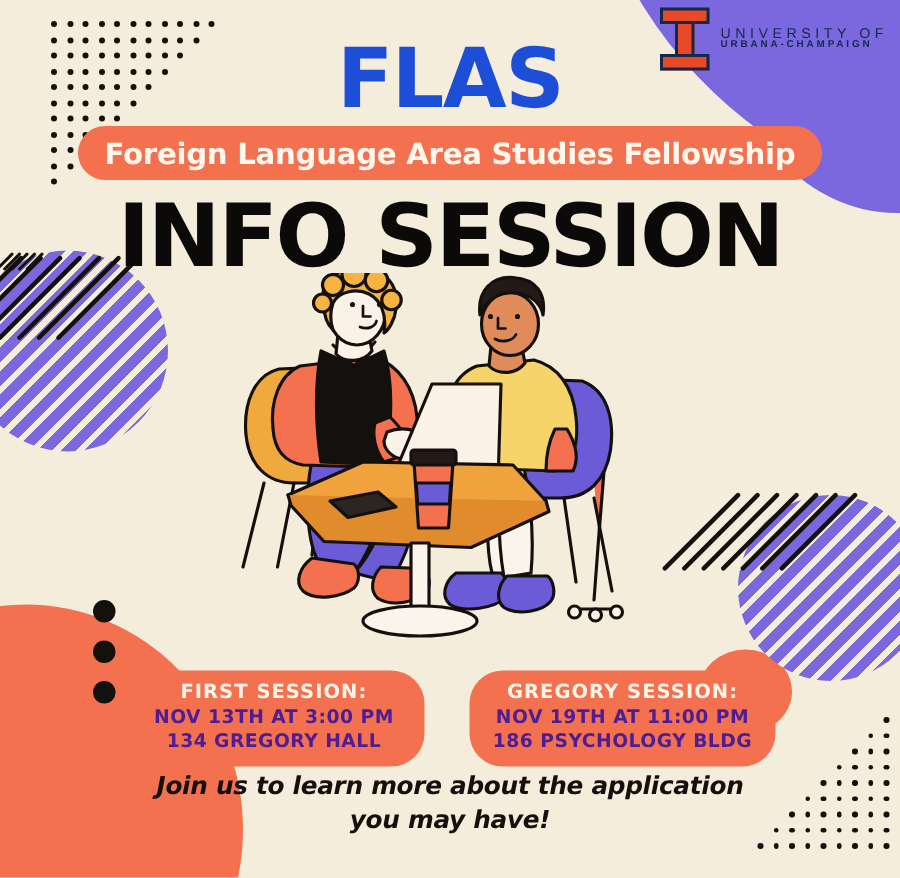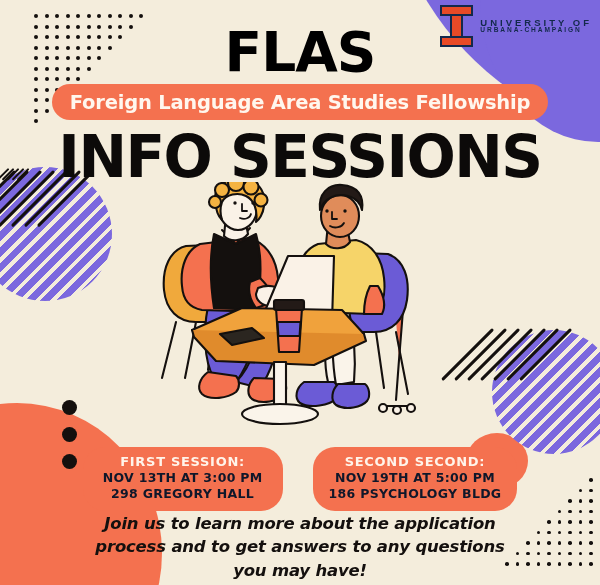--- a/index.html
+++ b/index.html
@@ -107,34 +107,34 @@
   .logo-mark .bar{
     position:absolute;background:#E84A27;
     border:2px solid #13294B;
     box-sizing:border-box;
   }
   .logo-mark .top{left:0;top:0;width:33px;height:11px;}
   .logo-mark .mid{left:10px;top:9px;width:13px;height:25px;}
   .logo-mark .bot{left:0;bottom:0;width:33px;height:11px;}
   .logo-text{color:#13294B;line-height:1;}
   .logo-l1{
-    font-size:9.5px;font-weight:700;letter-spacing:3.0px;
+    font-size:9.5px;font-weight:400;letter-spacing:3.0px;
   }
   .logo-l2{
     font-size:22px;font-weight:800;letter-spacing:0.4px;margin:1px 0 1px;
   }
   .logo-l3{
     font-size:6.6px;font-weight:700;letter-spacing:1.9px;
   }
 
   
   .flas{
     position:absolute;top:20px;left:0;right:0;
     text-align:center;
-    color:#000000;
+    color:#1d4ed8;
     font-size:55px;font-weight:800;
     letter-spacing:-1px;
     font-family:"DejaVu Sans", sans-serif;
     z-index:8;
   }
   .subtitle-pill{
     position:absolute;top:84px;left:52px;
     width:496px;height:36px;
     background:#F4714F;
     border-radius:20px;
@@ -172,21 +172,21 @@
     line-height:1.26;
   }
   .session .s-head{
     display:block;
     color:#FFF4EA;
     font-size:13px;font-weight:700;letter-spacing:0.7px;
     font-family:"DejaVu Sans", sans-serif;
   }
   .session .s-line{
     display:block;
-    color:#0f172a;
+    color:#4c1d95;
     font-size:12.5px;font-weight:700;letter-spacing:0.3px;
     font-family:"DejaVu Sans", sans-serif;
   }
 
   
   .footer{
     position:absolute;top:512px;left:0;right:0;
     text-align:center;
     color:#14100E;
     font-size:16.5px;font-weight:700;
@@ -372,21 +372,21 @@
       <div class="logo-l3">URBANA-CHAMPAIGN</div>
     </div>
   </div>
 
   <div class="flas">FLAS</div>
 
   <div class="subtitle-pill">
     <span>Foreign Language Area Studies Fellowship</span>
   </div>
 
-  <div class="info-sessions">INFO SESSIONS</div>
+  <div class="info-sessions">INFO SESSION</div>
 
   <div class="illo">
     <svg viewBox="0 0 300 248" width="300" height="248" xmlns="http://www.w3.org/2000/svg">
       <g stroke="#14100E" stroke-width="2.1" stroke-linecap="round" stroke-linejoin="round">
 
         <g>
           <path d="M241 98 C249 104 252 116 251 128 L247 178" fill="#F4714F"></path>
           <path d="M247 178 L244 218" fill="none"></path>
           <path d="M232 224 L258 224" fill="none"></path>
           <circle cx="231" cy="226" r="4" fill="#FAF2E7"></circle>
@@ -504,28 +504,27 @@
         <path d="M125.5 140 L148.5 140 L147.6 154 L126.4 154 Z" fill="#6B5BD6"></path>
 
       </g>
     </svg>
   </div>
 
   <div class="sessions">
     <div class="session">
       <span class="s-head">FIRST SESSION:</span>
       <span class="s-line">NOV 13TH AT 3:00 PM</span>
-      <span class="s-line">298 GREGORY HALL</span>
+      <span class="s-line">134 GREGORY HALL</span>
     </div>
     <div class="session">
-      <span class="s-head">SECOND SECOND:</span>
-      <span class="s-line">NOV 19TH AT 5:00 PM</span>
+      <span class="s-head">GREGORY SESSION:</span>
+      <span class="s-line">NOV 19TH AT 11:00 PM</span>
       <span class="s-line">186 PSYCHOLOGY BLDG</span>
     </div>
   </div>
 
   <div class="footer">
     <span>Join us to learn more about the application</span>
-    <span>process and to get answers to any questions</span>
     <span>you may have!</span>
   </div>
 
 </div>
 
 </body></html>

